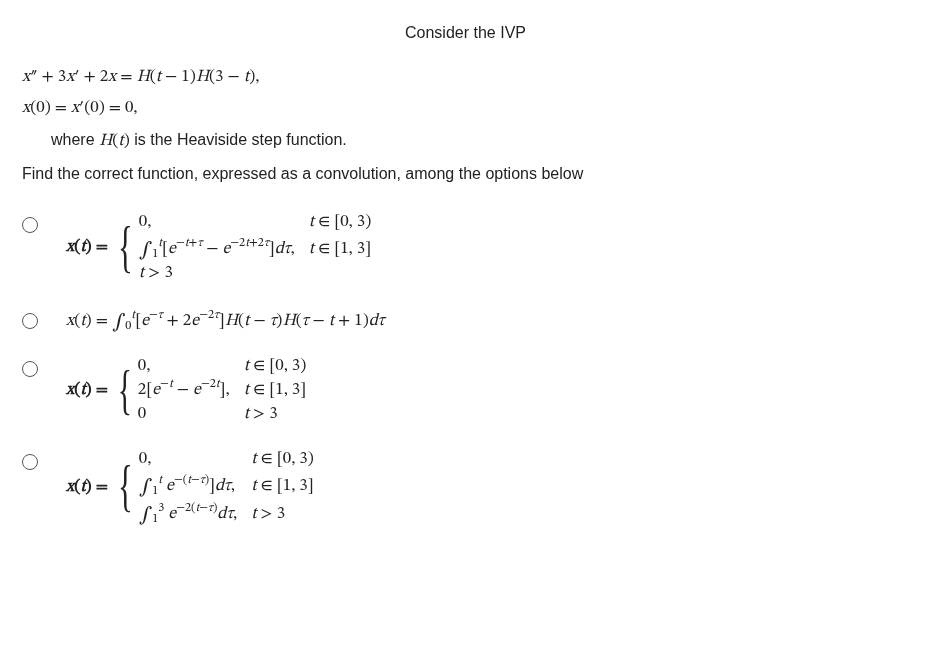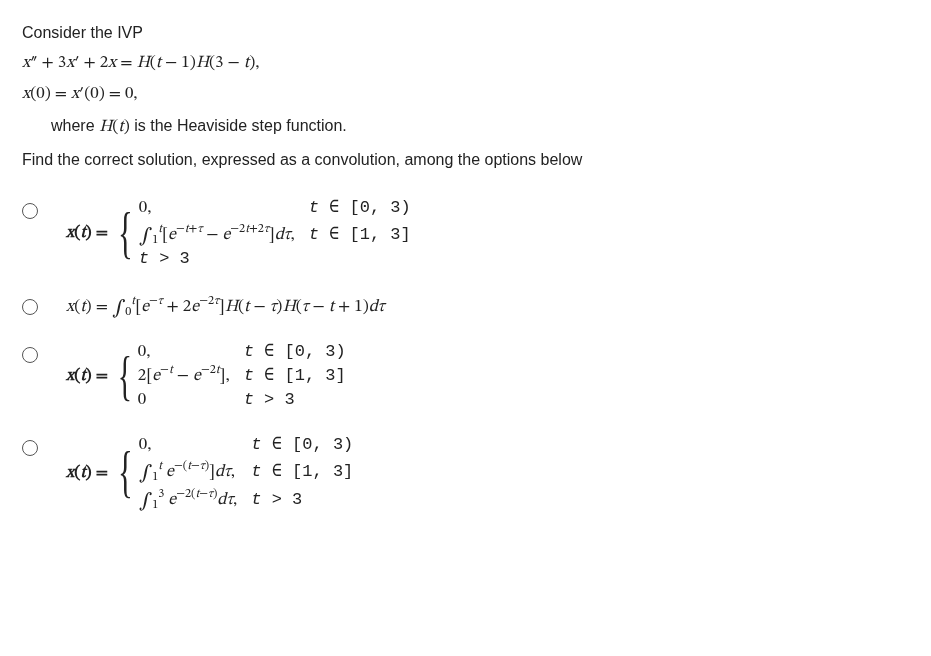--- a/index.html
+++ b/index.html
@@ -5,21 +5,21 @@
   body {
     margin: 0;
     padding: 24px 22px;
     font-family: 'Segoe UI', Arial, sans-serif;
     font-size: 16px;
     color: #222;
     width: 931px;
     box-sizing: border-box;
     background: #fff;
   }
-  .intro-line { margin-bottom: 10px; }
+  .intro-line { margin-bottom: 24px; text-align: center; }
   .eqn-block { margin: 8px 0 8px 0; }
   .eqn-line { margin: 8px 0; }
   .prompt { margin-top: 12px; margin-bottom: 28px; }
   .options { display: flex; flex-direction: column; gap: 22px; }
   .option-row {
     display: flex;
     align-items: flex-start;
     gap: 28px;
   }
   .radio {
@@ -50,21 +50,21 @@
   }
   .brace.small { font-size: 54px; }
   .cases {
     display: grid;
     grid-template-columns: auto auto;
     column-gap: 14px;
     row-gap: 1px;
     align-items: baseline;
   }
   .expr { white-space: nowrap; }
-  .cond { white-space: nowrap; font-family: Liberation Mono, monospace; }
+  .cond { white-space: nowrap; }
   sup, .sup { font-size: 0.72em; vertical-align: super; line-height: 0; }
   sub, .sub { font-size: 0.72em; vertical-align: sub; line-height: 0; }
   .int { font-size: 1.15em; position: relative; top: 2px; }
   .it { font-style: italic; }
 </style>
 </head>
 <body>
 
 <div class="intro-line">Consider the IVP</div>
 
@@ -74,21 +74,21 @@
   </div>
   <div class="eqn-line">
     <span class="it">x</span>(0) = <span class="it">x</span>′(0) = 0,
   </div>
 </div>
 
 <div style="margin-top:10px;margin-left:29px;">
   <span>where </span><span class="math"><span class="it">H</span>(<span class="it">t</span>)</span><span> is the Heaviside step function.</span>
 </div>
 
-<div class="prompt">Find the correct solution, expressed as a convolution, among the options below</div>
+<div class="prompt">Find the correct function, expressed as a convolution, among the options below</div>
 
 <div class="options">
 
   <div class="option-row">
     <div class="radio"></div>
     <div class="math option-piecewise">
       <span class="xeq"><span class="it">x</span>(<span class="it">t</span>) =</span>
       <span class="brace">{</span>
       <div class="cases">
         <span class="expr">0,</span>

